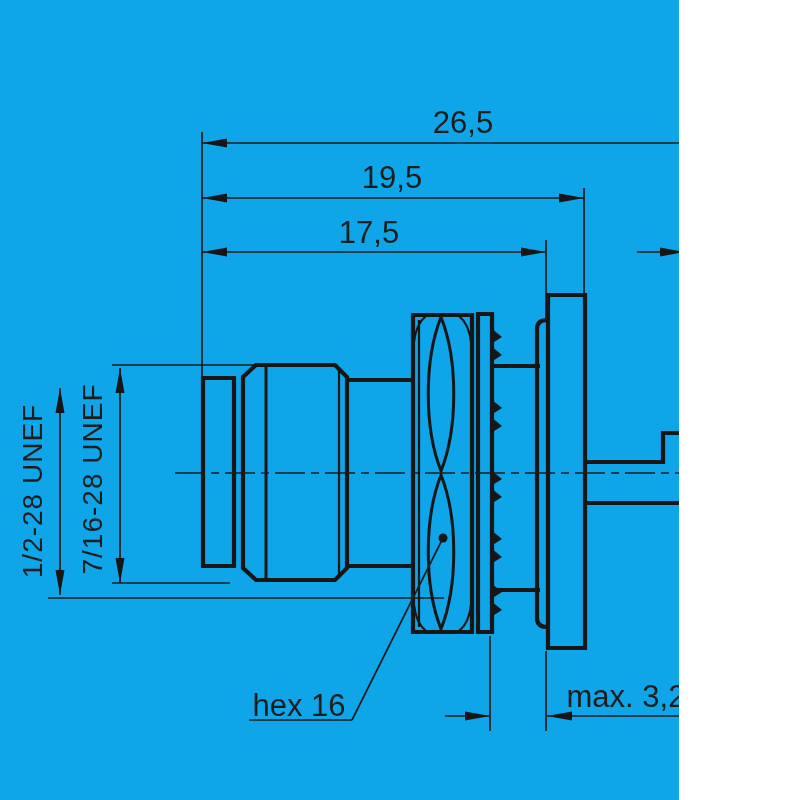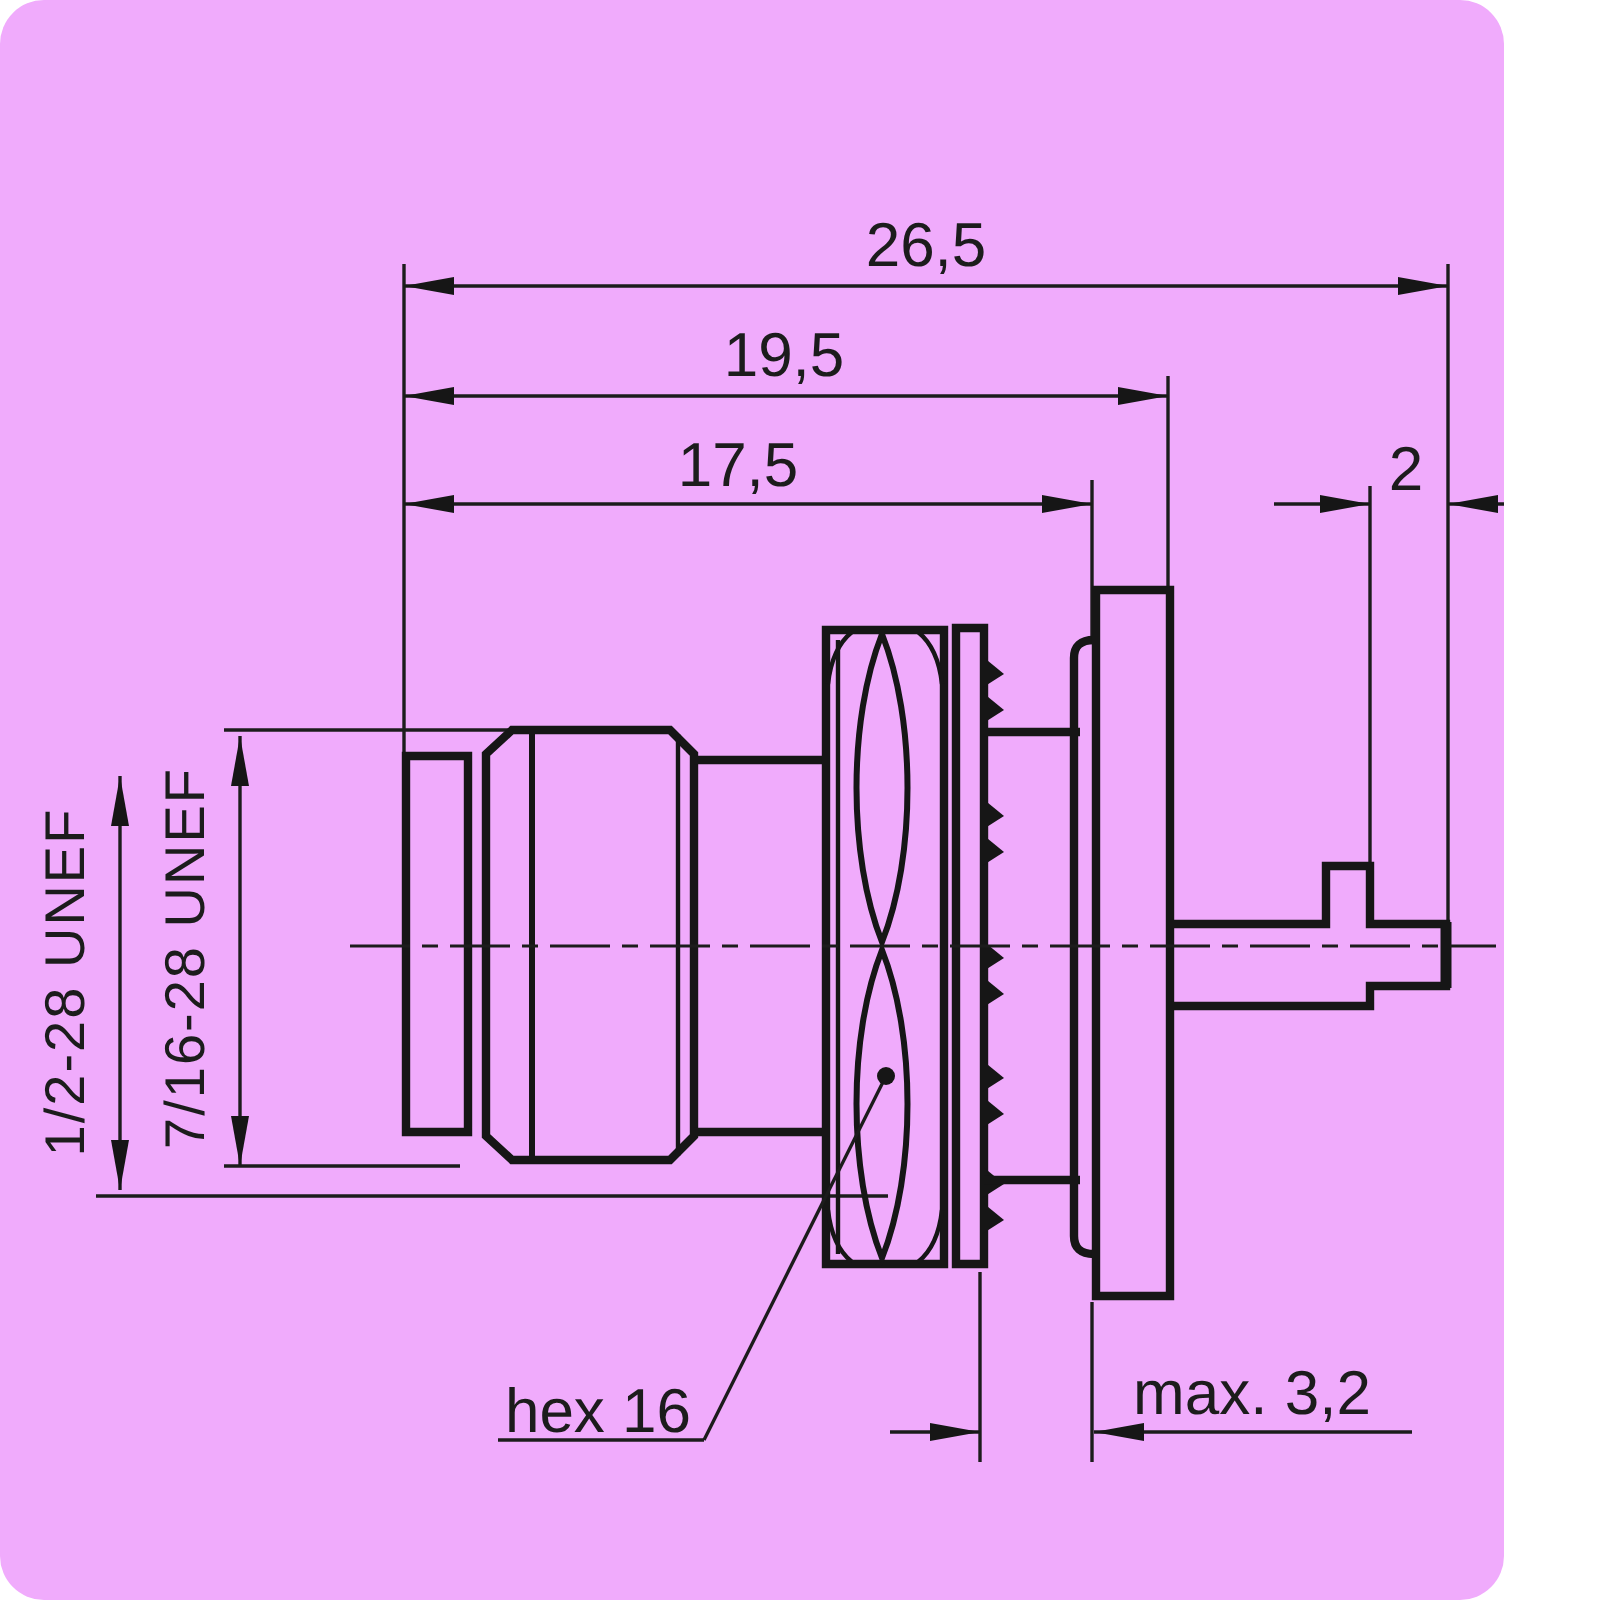--- a/index.html
+++ b/index.html
@@ -5,25 +5,24 @@
   html, body {
     margin: 0;
     padding: 0;
     width: 800px;
     height: 800px;
     background: #ffffff;
     font-family: "Liberation Sans", sans-serif;
   }
   .stage {
     position: relative;
-    width: 752px;
+    width: 679px;
     height: 800px;
-    background: #f0abfc;
+    background: #0ea5e9;
     overflow: hidden;
-    border-radius: 22px;
   }
   svg { display: block; }
   .outline  { stroke: #161616; stroke-width: 4.2; fill: none; stroke-linejoin: miter; stroke-linecap: butt; }
   .outline5 { stroke: #161616; stroke-width: 5.5; fill: none; }
   .med      { stroke: #161616; stroke-width: 3;   fill: none; }
   .fine     { stroke: #161616; stroke-width: 2.2; fill: none; }
   .thin     { stroke: #1c1c1c; stroke-width: 1.7; fill: none; }
   .center   { stroke: #1c1c1c; stroke-width: 1.5; fill: none; stroke-dasharray: 30 6 8 6; }
   .arrow    { fill: #161616; stroke: none; }
   .solid    { fill: #161616; stroke: none; }

